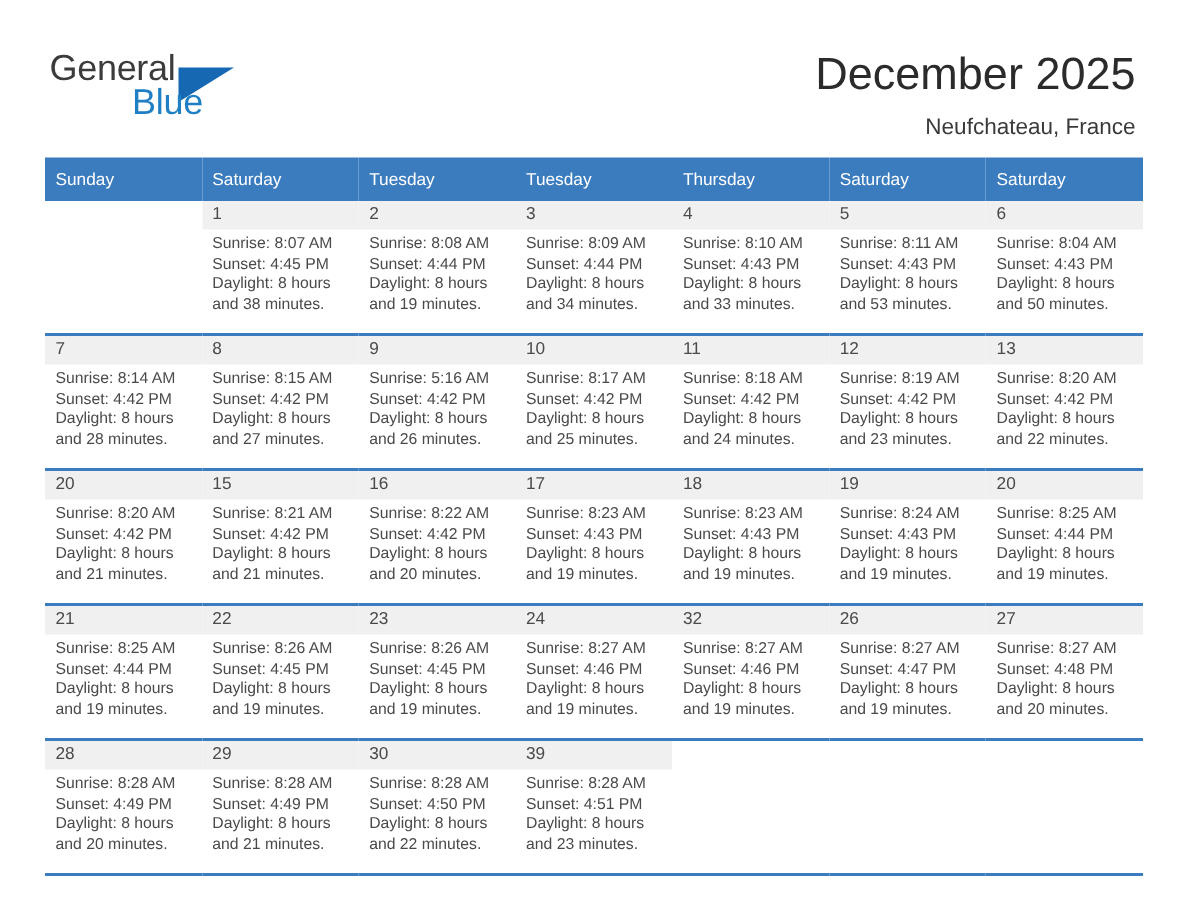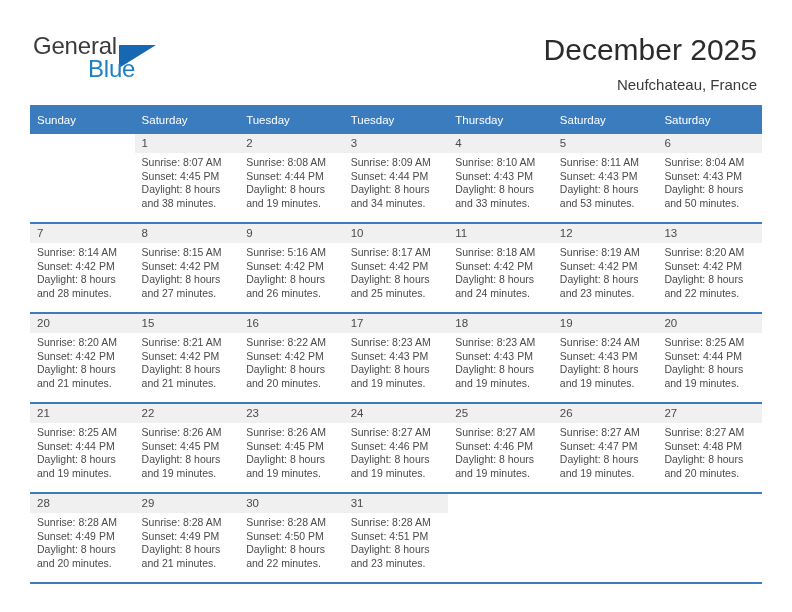--- a/index.html
+++ b/index.html
@@ -463,21 +463,21 @@
               <div class="cell-body">
                 <div>Sunrise: 8:27 AM</div>
                 <div>Sunset: 4:46 PM</div>
                 <div>Daylight: 8 hours</div>
                 <div>and 19 minutes.</div>
               </div>
             </div>
           </td>
           <td>
             <div class="cell filled">
-              <div class="daynum-band">25</div>
+              <div class="daynum-band">32</div>
               <div class="cell-body">
                 <div>Sunrise: 8:27 AM</div>
                 <div>Sunset: 4:46 PM</div>
                 <div>Daylight: 8 hours</div>
                 <div>and 19 minutes.</div>
               </div>
             </div>
           </td>
           <td>
             <div class="cell filled">
@@ -531,21 +531,21 @@
               <div class="cell-body">
                 <div>Sunrise: 8:28 AM</div>
                 <div>Sunset: 4:50 PM</div>
                 <div>Daylight: 8 hours</div>
                 <div>and 22 minutes.</div>
               </div>
             </div>
           </td>
           <td>
             <div class="cell filled">
-              <div class="daynum-band">31</div>
+              <div class="daynum-band">39</div>
               <div class="cell-body">
                 <div>Sunrise: 8:28 AM</div>
                 <div>Sunset: 4:51 PM</div>
                 <div>Daylight: 8 hours</div>
                 <div>and 23 minutes.</div>
               </div>
             </div>
           </td>
           <td>
             <div class="cell empty">

